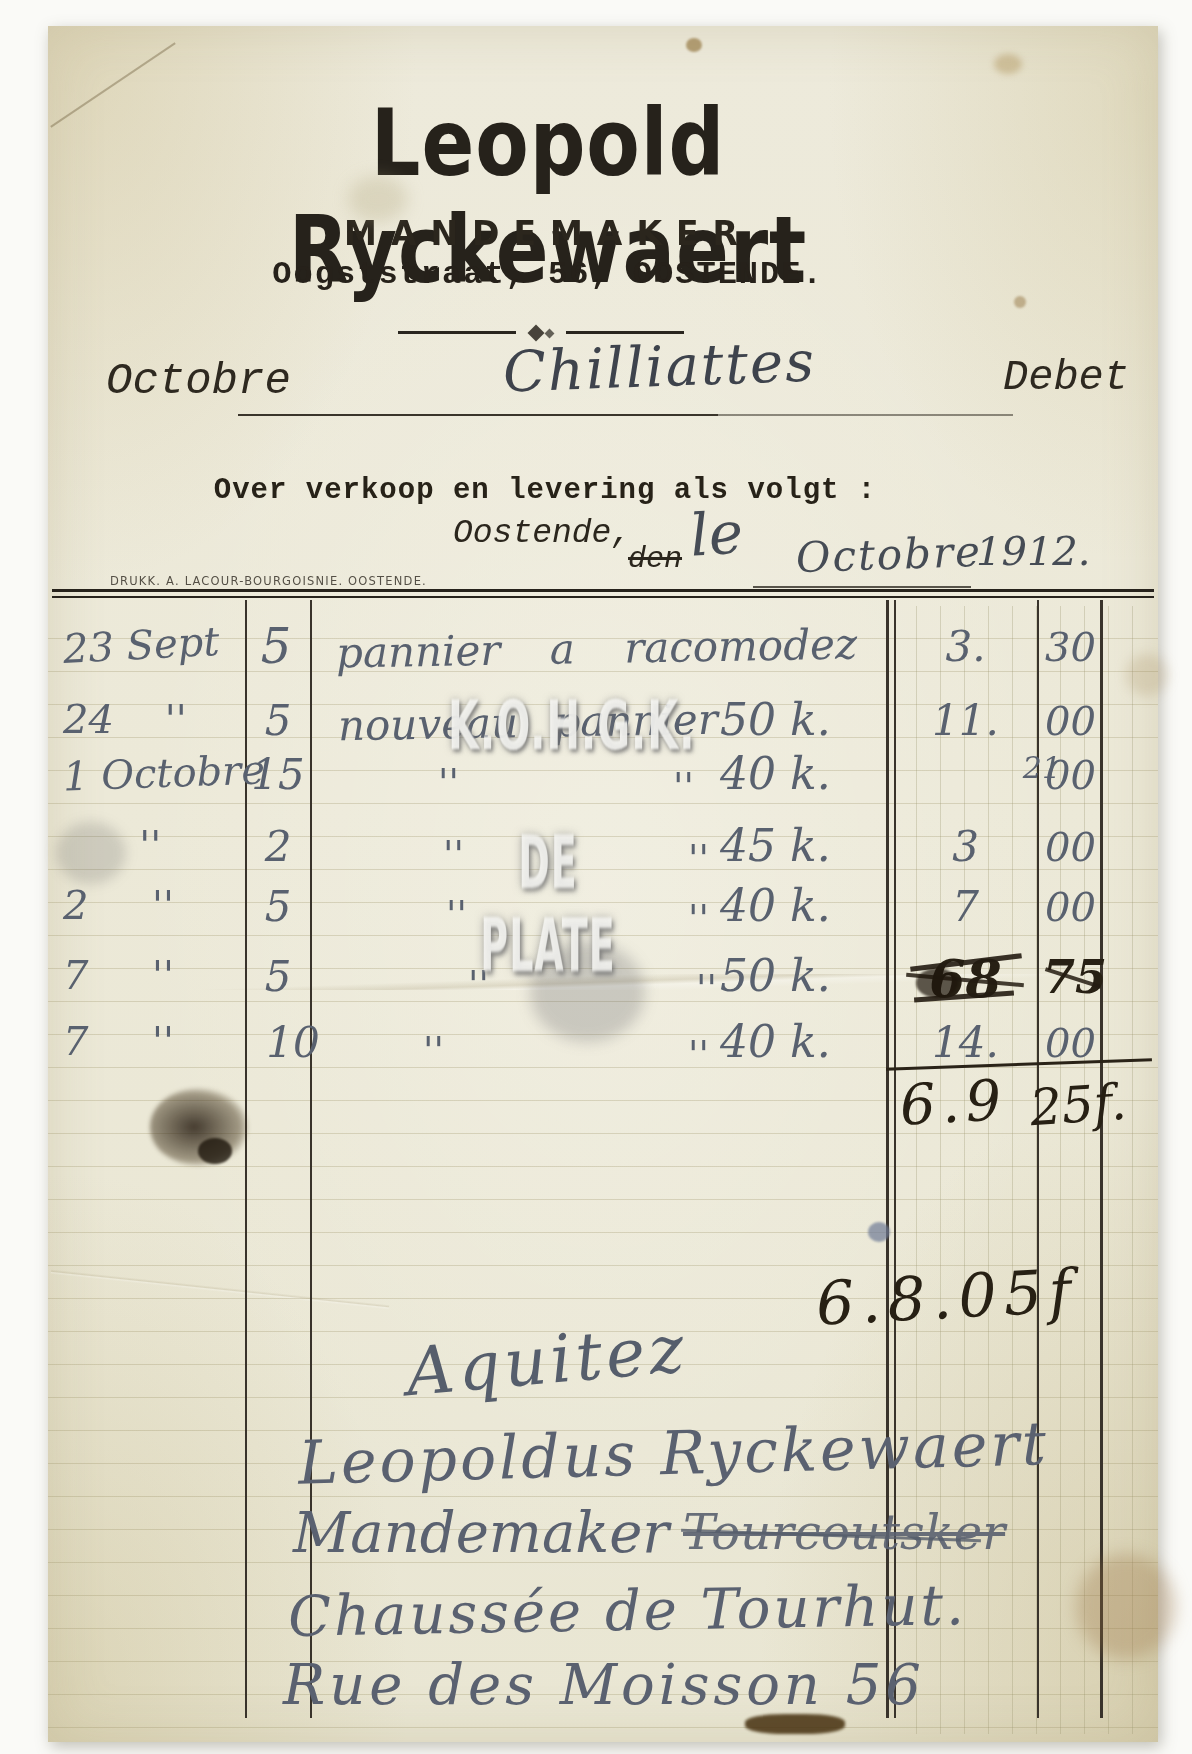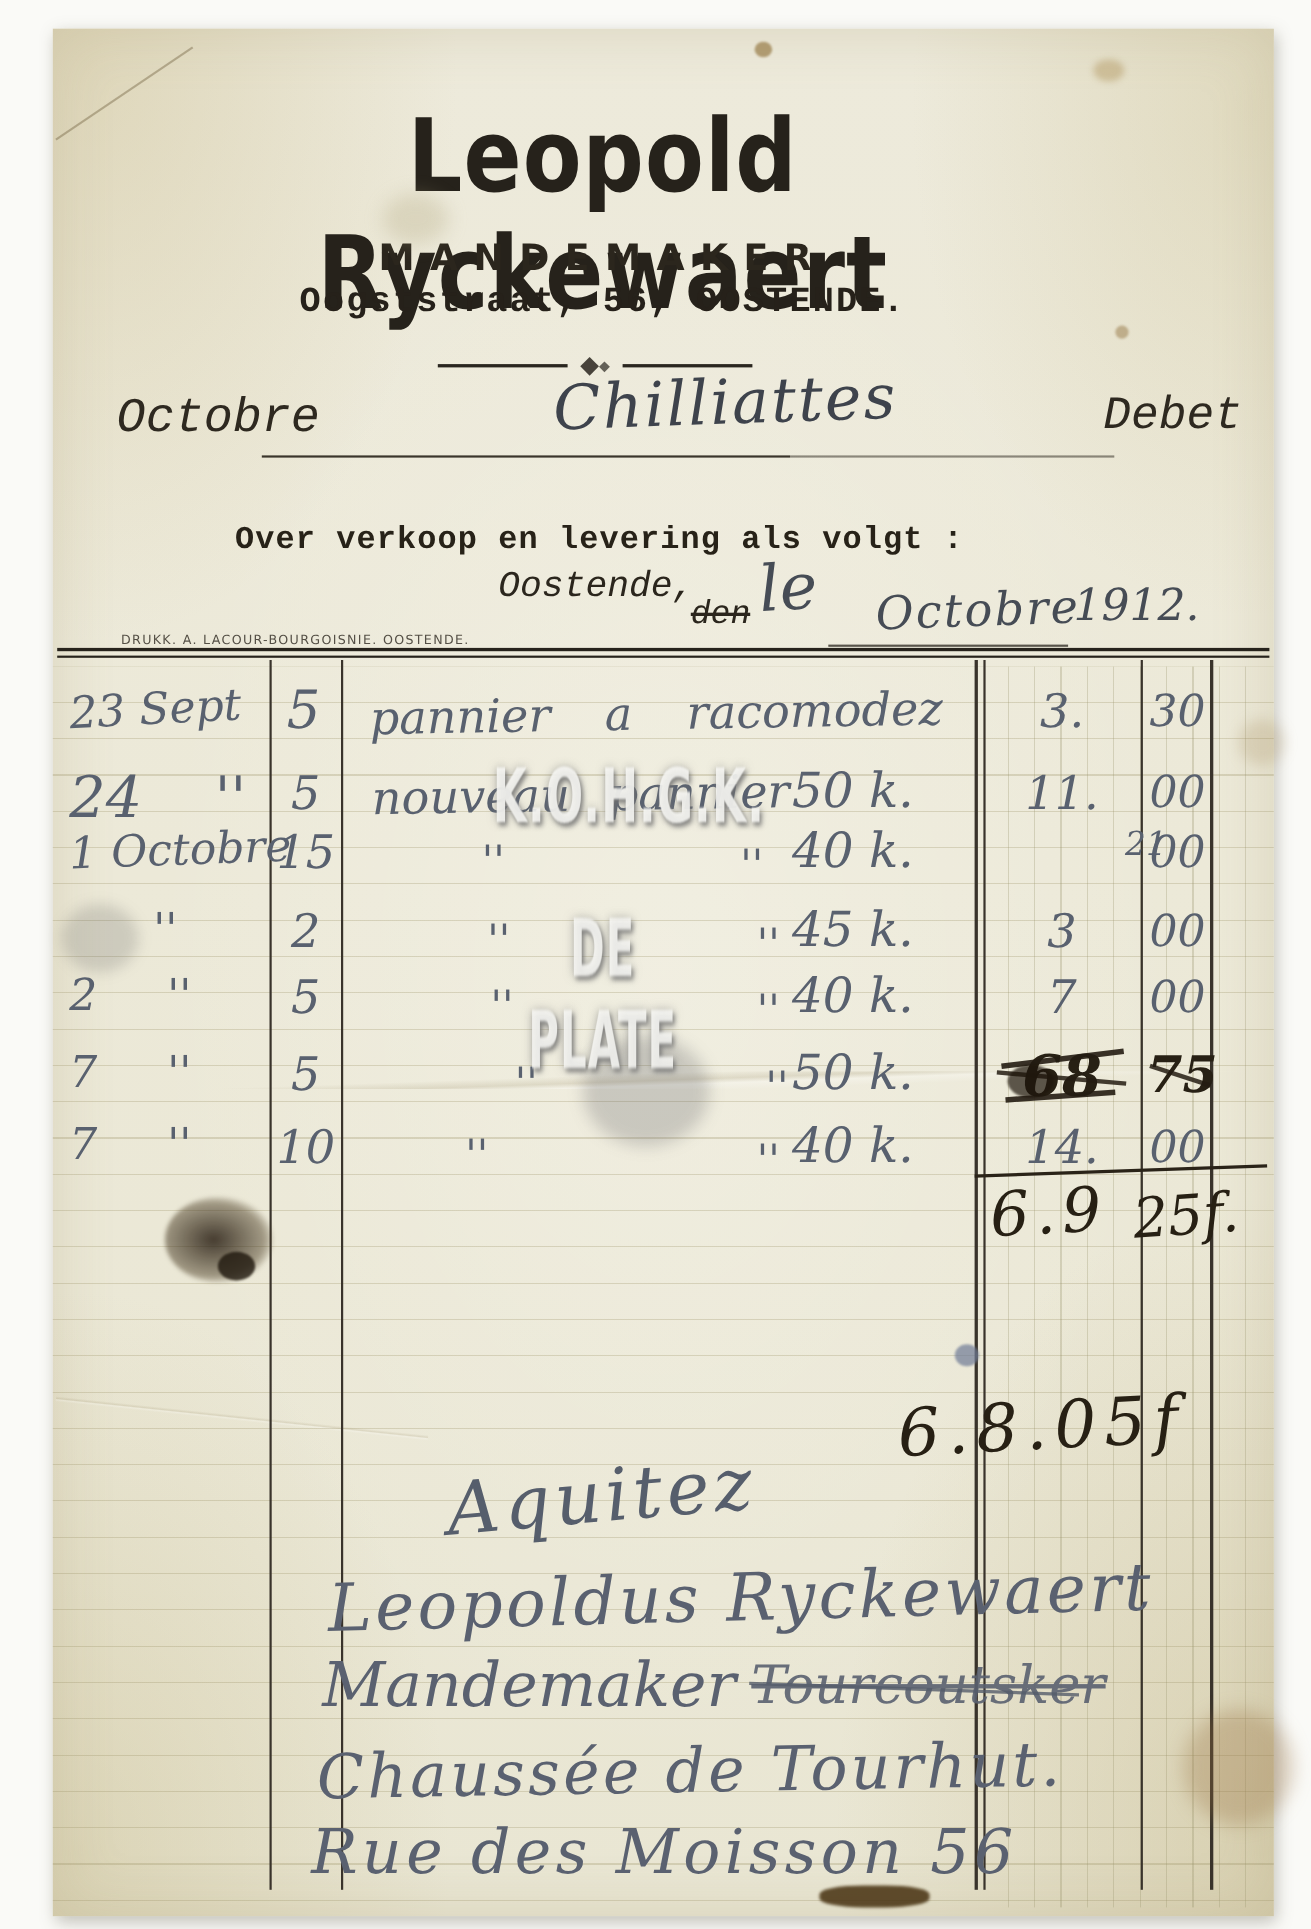--- a/index.html
+++ b/index.html
@@ -104,21 +104,21 @@
 
     <div class="a" style="left:0;top:596px;width:1110px;height:70px;">
       <div class="a hw pre" style="left:15px;top:0;font-size:40px;transform:rotate(-3deg);">23 Sept</div>
       <div class="a hw center" style="left:196px;top:-4px;width:64px;font-size:48px;">5</div>
       <div class="a hw" style="left:288px;top:2px;font-size:42px;word-spacing:36px;transform:rotate(-1deg);">pannier a racomodez</div>
       <div class="a hw center" style="left:855px;top:0;width:125px;font-size:42px;">3.</div>
       <div class="a hw center" style="left:995px;top:2px;width:55px;font-size:40px;">30</div>
     </div>
 
     <div class="a" style="left:0;top:670px;width:1110px;height:64px;">
-      <div class="a hw pre" style="left:15px;top:0;font-size:52px;">24    ''</div>
+      <div class="a hw pre" style="left:15px;top:0;font-size:40px;">24    ''</div>
       <div class="a hw center" style="left:200px;top:0;width:60px;font-size:42px;">5</div>
       <div class="a hw" style="left:290px;top:2px;font-size:42px;word-spacing:22px;transform:rotate(-1deg);">nouveau pannier</div>
       <div class="a hw" style="left:672px;top:-2px;font-size:44px;">50 k.</div>
       <div class="a hw center" style="left:855px;top:0;width:125px;font-size:42px;">11.</div>
       <div class="a hw center" style="left:995px;top:2px;width:55px;font-size:40px;">00</div>
     </div>
 
     <div class="a" style="left:0;top:724px;width:1110px;height:64px;">
       <div class="a hw pre" style="left:15px;top:0;font-size:40px;transform:rotate(-2deg);">1 Octobre</div>
       <div class="a hw center" style="left:200px;top:0;width:60px;font-size:42px;">15</div>
@@ -159,21 +159,21 @@
       <div class="a" style="left:862px;top:8px;width:112px;height:5px;background:#241c12;transform:rotate(-7deg);opacity:.9;"></div>
       <div class="a" style="left:858px;top:26px;width:118px;height:4px;background:#241c12;transform:rotate(5deg);opacity:.85;"></div>
       <div class="a" style="left:866px;top:42px;width:100px;height:5px;background:#241c12;transform:rotate(-4deg);opacity:.9;"></div>
       <div class="a" style="left:868px;top:16px;width:42px;height:30px;background:rgba(30,22,12,.7);border-radius:50%;filter:blur(1px);"></div>
       <div class="a hwdark center" style="left:995px;top:-2px;width:55px;font-size:46px;font-weight:700;">75</div>
       <div class="a" style="left:996px;top:24px;width:58px;height:4px;background:#241c12;transform:rotate(18deg);opacity:.85;"></div>
     </div>
 
     <div class="a" style="left:0;top:992px;width:1110px;height:64px;">
       <div class="a hw pre" style="left:15px;top:0;font-size:40px;">7     ''</div>
-      <div class="a hw center" style="left:200px;top:0;width:60px;font-size:42px;">10</div>
+      <div class="a hw center" style="left:200px;top:0;width:60px;font-size:42px;padding-left:15px;">10</div>
       <div class="a hw" style="left:375px;top:10px;font-size:38px;">''</div>
       <div class="a hw" style="left:640px;top:14px;font-size:38px;">''</div>
       <div class="a hw" style="left:672px;top:-2px;font-size:44px;">40 k.</div>
       <div class="a hw center" style="left:855px;top:0;width:125px;font-size:42px;">14.</div>
       <div class="a hw center" style="left:995px;top:2px;width:55px;font-size:40px;">00</div>
     </div>
 
     <div class="a" style="left:838px;top:1037px;width:266px;height:3px;background:#2a2318;transform:rotate(-2deg);"></div>
     <div class="a hwdark" style="left:852px;top:1044px;font-size:56px;letter-spacing:6px;transform:rotate(-3deg);">6.9</div>
     <div class="a hwdark" style="left:982px;top:1050px;font-size:50px;transform:rotate(-4deg);">25f.</div>

